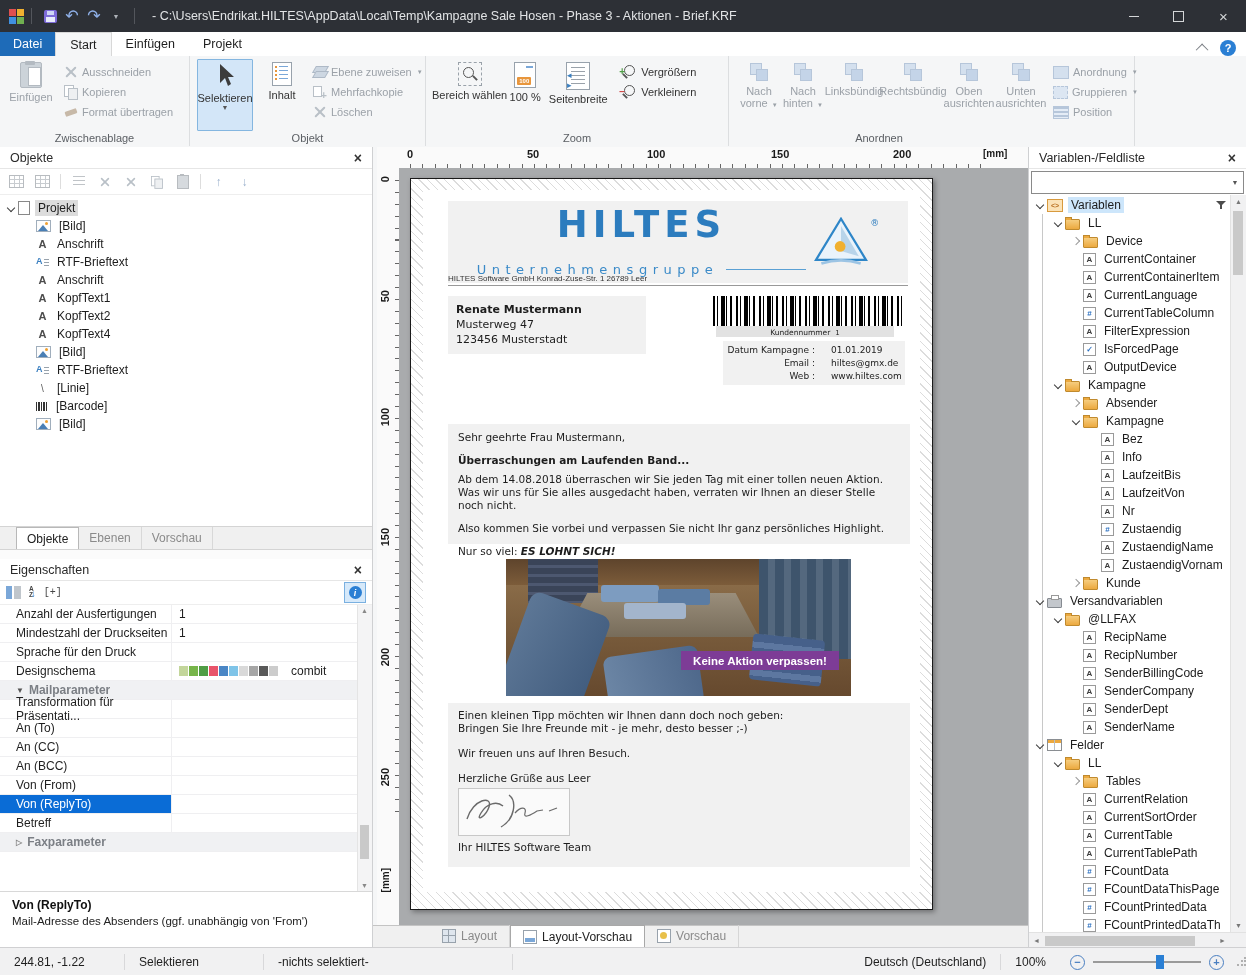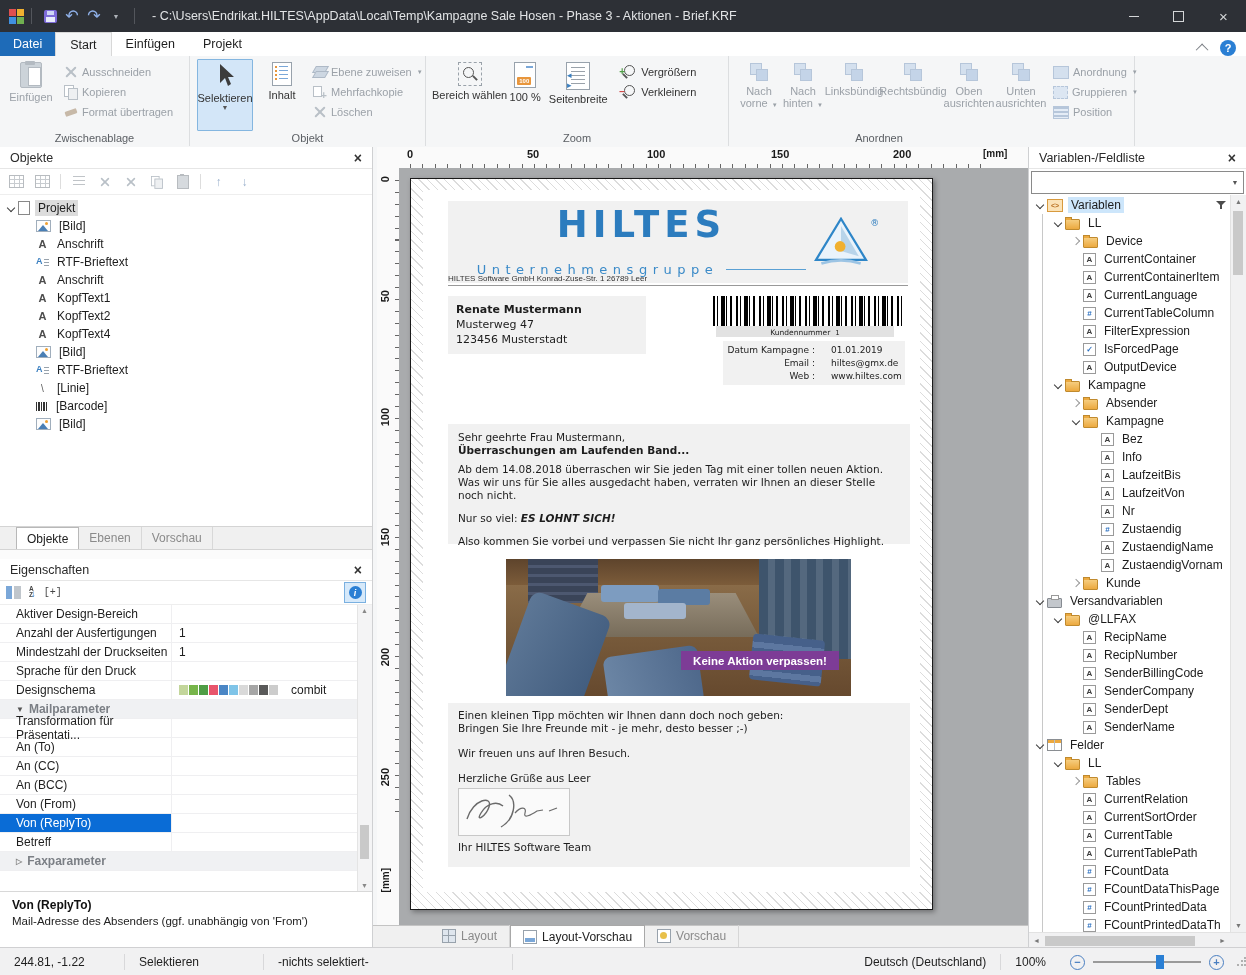--- a/index.html
+++ b/index.html
@@ -562,24 +562,20 @@
     <span data-name="sort-az-button"><span class="az-icon" data-name="sort-az-icon">A
 Z</span><span class="az-down">↓</span></span>
     <span class="plus-lbl" data-name="expand-all-button">[+]</span>
     <span class="info-btn" data-name="info-button">
         <span class="info-ico" data-name="info-icon">i</span>
       </span>
   </div>
   <div class="propgrid" data-name="properties-grid">
     <div>
 
-        <div class="prow" data-name="property-row" data-kind="row">
-          <span class="plabel" data-name="property-label">Aktiver Design-Bereich</span>
-          <span class="pvalue" data-name="property-value"></span>
-        </div>
 
         <div class="prow" data-name="property-row" data-kind="row">
           <span class="plabel" data-name="property-label">Anzahl der Ausfertigungen</span>
           <span class="pvalue" data-name="property-value">1</span>
         </div>
 
 
         <div class="prow" data-name="property-row" data-kind="row">
           <span class="plabel" data-name="property-label">Mindestzahl der Druckseiten</span>
           <span class="pvalue" data-name="property-value">1</span>
@@ -760,24 +756,24 @@
           </div>
 
           <div class="inforow" data-name="info-row">
             <span class="il" data-name="info-label">Web :</span>
             <span class="iv" data-name="info-value">www.hiltes.com</span>
           </div>
         </div>
 
       <div class="lblock letter-text" style="left:37px;top:245px;width:462px;height:120px;padding:7px 10px;box-sizing:border-box" data-name="letter-body-object">
         <div data-name="salutation">Sehr geehrte Frau Mustermann,</div>
-        <div style="font-weight:bold;" data-name="headline">Überraschungen am Laufenden Band...</div>
+        <div style="font-weight:bold;margin-top:10px" data-name="headline">Überraschungen am Laufenden Band...</div>
         <div style="margin-top:6px" data-name="paragraph-1">Ab dem 14.08.2018 überraschen wir Sie jeden Tag mit einer tollen neuen Aktion. Was wir uns für Sie alles ausgedacht haben, verraten wir Ihnen an dieser Stelle noch nicht.</div>
+        <div style="margin-top:10px" data-name="paragraph-3">Also kommen Sie vorbei und verpassen Sie nicht Ihr ganz persönliches Highlight.</div>
         <div style="margin-top:10px" data-name="paragraph-2"><span>Nur so viel: </span><span style="font-weight:bold;font-style:italic" data-name="emphasis">ES LOHNT SICH!</span></div>
-        <div style="margin-top:10px" data-name="paragraph-3">Also kommen Sie vorbei und verpassen Sie nicht Ihr ganz persönliches Highlight.</div>
       </div>
 
       <div class="photo" style="left:95px;top:380px;width:345px;height:137px" data-name="jeans-photo-object">
         <div class="ph-shelf"></div>
         <div class="ph-stackl"></div>
         <div class="ph-hang"></div>
         <div class="ph-table"></div>
         <div class="ph-fold1"></div>
         <div class="ph-fold2"></div>
         <div class="ph-fold3"></div>

